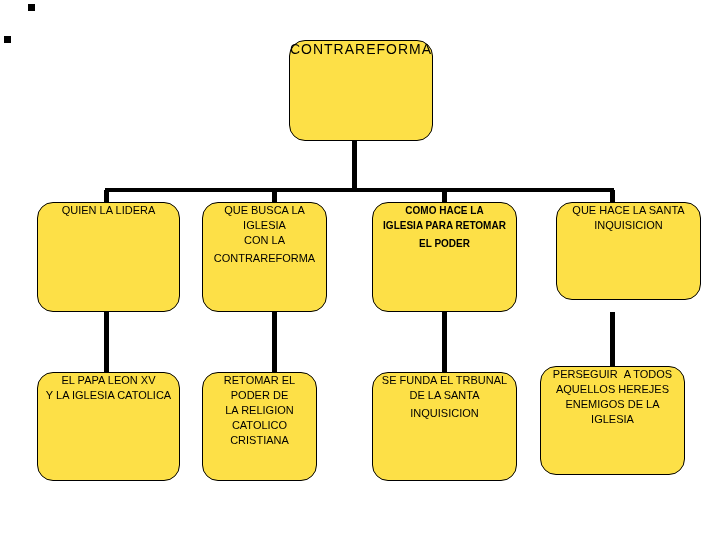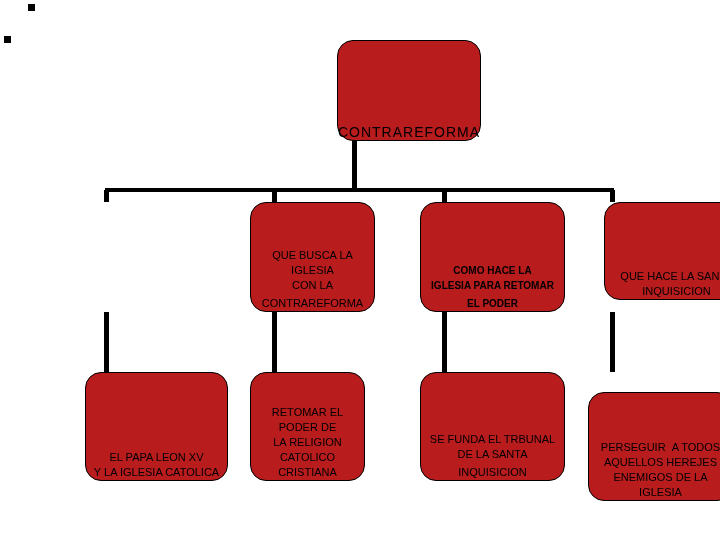--- a/index.html
+++ b/index.html
@@ -7,30 +7,29 @@
     position: relative;
     width: 720px;
     height: 540px;
     background: #ffffff;
     font-family: "Liberation Sans", sans-serif;
     color: #000000;
     overflow: hidden;
   }
   .node {
     position: absolute;
-    background: #b91c1c;
+    background: #fde047;
     border: 1px solid #000000;
     border-radius: 16px;
     box-sizing: border-box;
     display: flex;
     flex-direction: column;
     align-items: center;
-    justify-content: flex-end;
+    justify-content: flex-start;
     text-align: center;
-    margin-left: 48px;
   }
   .node .para {
     white-space: pre-line;
     font-size: 11px;
     line-height: 15px;
   }
   .node .para + .para { margin-top: 3px; }
   .node.small .para { font-size: 10px; }
   .title-node {
     font-size: 14px;
@@ -59,20 +58,23 @@
     <span>CONTRAREFORMA</span>
   </div>
 
   <div class="line" style="left:352px; top:141px; width:5px; height:49px;"></div>
   <div class="line" style="left:105px; top:188px; width:509px; height:4px;"></div>
   <div class="line" style="left:104px; top:190px; width:5px; height:12px;"></div>
   <div class="line" style="left:272px; top:190px; width:5px; height:12px;"></div>
   <div class="line" style="left:442px; top:190px; width:5px; height:12px;"></div>
   <div class="line" style="left:610px; top:190px; width:5px; height:12px;"></div>
 
+  <div class="node" style="left:37px; top:202px; width:143px; height:110px;">
+      <div class="para">QUIEN LA LIDERA</div>
+    </div>
   <div class="node" style="left:202px; top:202px; width:125px; height:110px;">
       <div class="para">QUE BUSCA LA IGLESIA
 CON LA</div>
       <div class="para">CONTRAREFORMA</div>
     </div>
   <div class="node small" style="left:372px; top:202px; width:145px; height:110px;font-weight:bold;">
       <div class="para">COMO HACE LA
 IGLESIA PARA RETOMAR</div>
       <div class="para">EL PODER</div>
     </div>
@@ -93,20 +95,20 @@
   <div class="node" style="left:202px; top:372px; width:115px; height:109px;">
       <div class="para">RETOMAR EL PODER DE
 LA RELIGION CATOLICO
 CRISTIANA</div>
     </div>
   <div class="node" style="left:372px; top:372px; width:145px; height:109px;">
       <div class="para">SE FUNDA EL TRBUNAL
 DE LA SANTA</div>
       <div class="para">INQUISICION</div>
     </div>
-  <div class="node" style="left:540px; top:392px; width:145px; height:109px;">
+  <div class="node" style="left:540px; top:366px; width:145px; height:109px;">
       <div class="para">PERSEGUIR &nbsp;A TODOS
 AQUELLOS HEREJES
 ENEMIGOS DE LA
 IGLESIA</div>
     </div>
 
 </div>
 
 </body></html>

